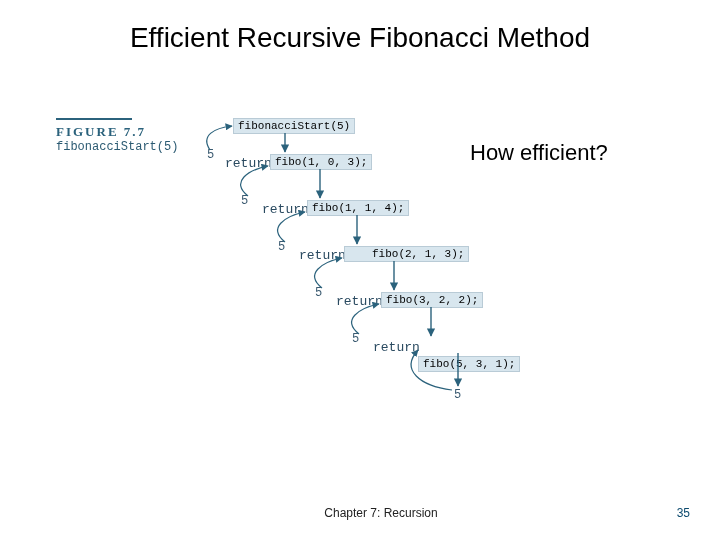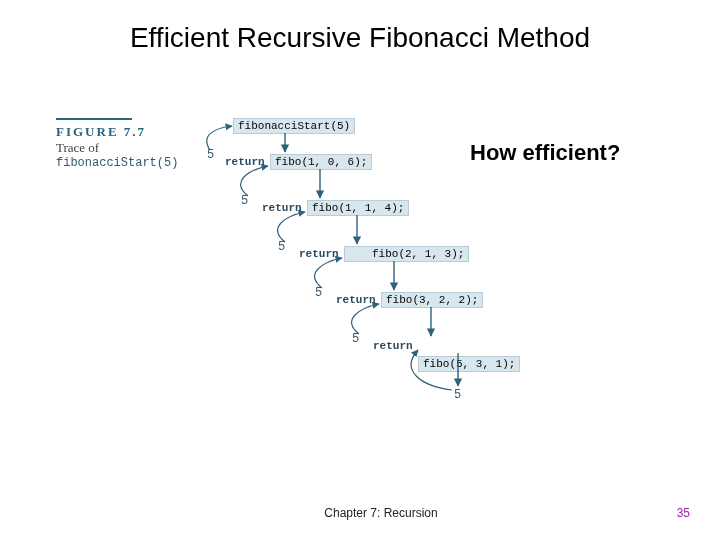--- a/index.html
+++ b/index.html
@@ -56,23 +56,23 @@
     border: 1px solid #b9cbd6;
     font-family: "Courier New", monospace;
     font-size: 11px;
     padding: 1px 4px;
     color: #000;
     white-space: nowrap;
   }
   .kw-return {
     position: absolute;
     font-family: "Courier New", monospace;
-    font-size: 11px;
+    font-size: 13px;
     color: #2a4a60;
-    font-weight: bold;
+    font-weight: normal;
   }
   .five {
     position: absolute;
     font-family: "Courier New", monospace;
     font-size: 12px;
     color: #3a5a70;
   }
   .footer-left {
     position: absolute;
     bottom: 20px;
@@ -81,50 +81,49 @@
     text-align: center;
     font-size: 12px;
     color: #222;
     margin-left: 21px;
   }
   .footer-right {
     position: absolute;
     bottom: 20px;
     right: 30px;
     font-size: 12px;
-    color: #a21caf;
+    color: #0c4a6e;
   }
   svg.arrows {
     position: absolute;
     left: 0;
     top: 0;
     width: 720px;
     height: 540px;
     pointer-events: none;
   }
 </style>
 </head>
 <body>
 
 <div class="slide-title">Efficient Recursive Fibonacci Method</div>
 
-<div class="question" style="top:140px; left:470px;font-weight:bold;">How efficient?</div>
+<div class="question" style="top:140px; left:470px;">How efficient?</div>
 
 <div class="fig-hr" style="left:56px; top:118px; width:76px;"></div>
 <div class="fig-label" style="left:56px; top:124px;">
   <div class="fig-num">FIGURE 7.7</div>
-  <div class="fig-caption">Trace of</div>
   <div class="fig-code">fibonacciStart(5)</div>
 </div>
 
 <div class="call-box" style="left:233px; top:118px;">fibonacciStart(5)</div>
 
 <div class="five" style="left:207px; top:148px;">5</div>
 <div class="kw-return" style="left:225px; top:156px;">return</div>
-<div class="call-box" style="left:270px; top:154px;">fibo(1, 0, 6);</div>
+<div class="call-box" style="left:270px; top:154px;">fibo(1, 0, 3);</div>
 
 <div class="five" style="left:241px; top:194px;">5</div>
 <div class="kw-return" style="left:262px; top:202px;">return</div>
 <div class="call-box" style="left:307px; top:200px;text-align:right;">fibo(1, 1, 4);</div>
 
 <div class="five" style="left:278px; top:240px;">5</div>
 <div class="kw-return" style="left:299px; top:248px;">return</div>
 <div class="call-box" style="left:344px; top:246px;padding-left:27px;">fibo(2, 1, 3);</div>
 
 <div class="five" style="left:315px; top:286px;">5</div>

